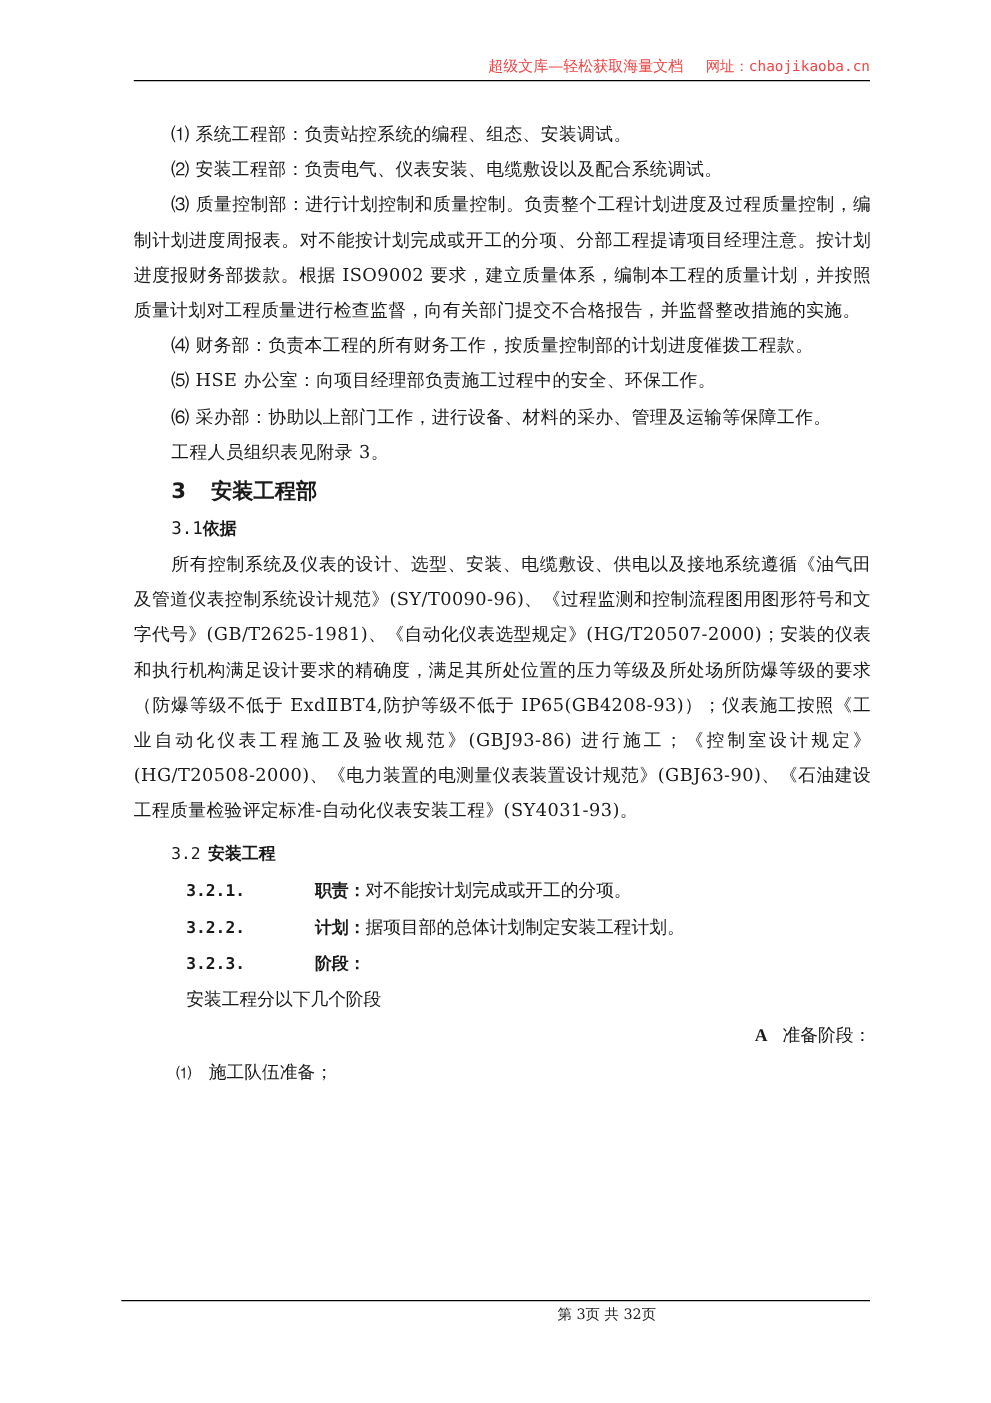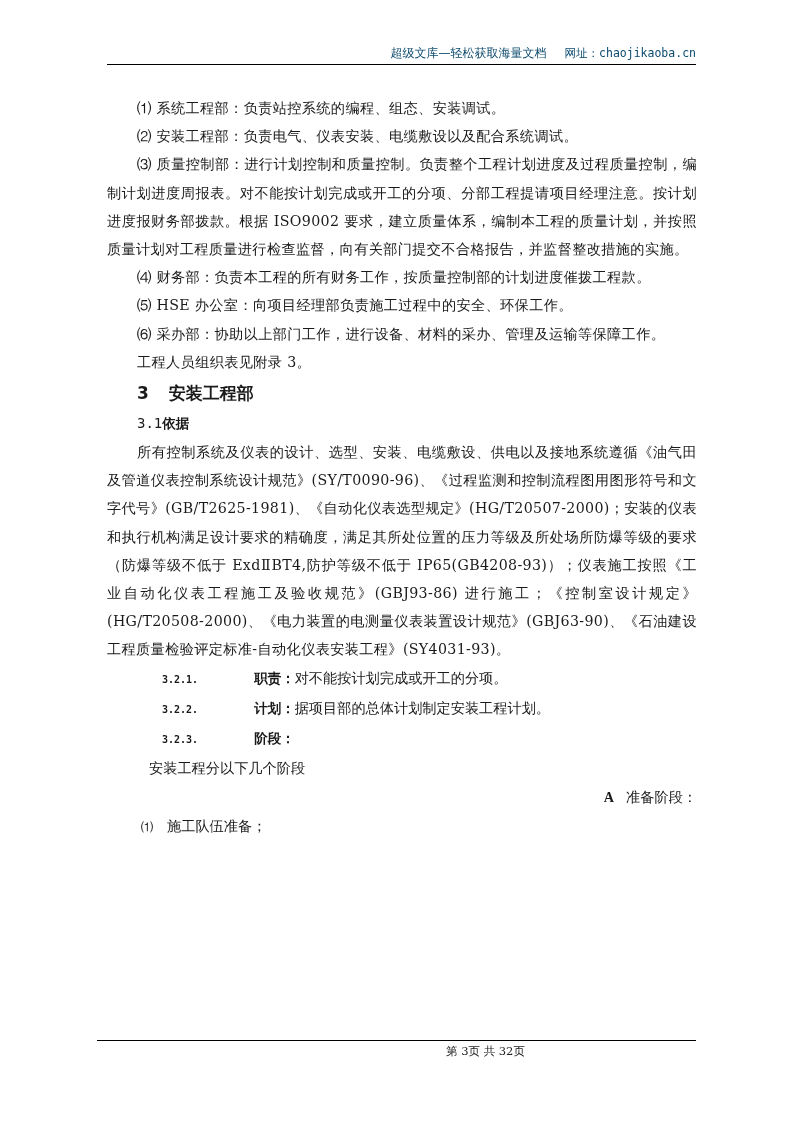--- a/index.html
+++ b/index.html
@@ -1,32 +1,32 @@
 <!DOCTYPE html>
 <html><head>
 <meta charset="utf-8">
 <style>
   html, body { margin: 0; padding: 0; background: #ffffff; }
   body { width: 793px; height: 1122px; position: relative; overflow: hidden;
          font-family: "DejaVu Serif", "Liberation Serif", serif; color: #1a1a1a; }
   .header { position: absolute; left: 107px; right: 97px; top: 44px; height: 20px;
             border-bottom: 1.5px solid #000; font-size: 12px; text-align: right;
-            line-height: 18px; color: #0c4a6e; }
+            line-height: 18px; color: #ef4444; }
   .header .url { margin-left: 18px; font-family: "DejaVu Sans Mono", "Liberation Mono", monospace; font-size: 11.5px; }
   .content { position: absolute; left: 107px; top: 94px; width: 590px; font-size: 14.2px; }
   .p { margin: 0; line-height: 28.2px; text-indent: 30px; letter-spacing: 0.35px; text-align: justify; }
   .h1 { font-family: "DejaVu Sans", "Liberation Sans", sans-serif; font-weight: bold; font-size: 17px;
         line-height: 30px; margin: 2px 0 0 30px; }
   .h1 .num { margin-right: 20px; }
   .h2 { line-height: 30px; margin: 0 0 0 30px; font-size: 14.2px; }
   .h2 .num { margin-right: 0; font-family: "DejaVu Sans Mono", "Liberation Mono", monospace; font-size: 14px; }
   .h2 .title { font-family: "DejaVu Sans", "Liberation Sans", sans-serif; font-weight: bold; font-size: 13.5px; }
   .h2b .num { margin-right: 6px; font-family: "DejaVu Sans Mono", "Liberation Mono", monospace; font-size: 13px; }
   .h3 { line-height: 29px; margin: 0 0 0 42px; }
-  .h3 .num { font-family: "DejaVu Sans Mono", "Liberation Mono", monospace; font-weight: bold; font-size: 10px; margin-right: 8px; margin-left: 13px; }
+  .h3 .num { font-family: "DejaVu Sans Mono", "Liberation Mono", monospace; font-weight: bold; font-size: 13px; margin-right: 8px; }
   .h3 .label { font-family: "DejaVu Sans", "Liberation Sans", sans-serif; font-weight: bold; font-size: 13.5px; margin-left: 48px; }
   .indent42 { margin-left: 42px; line-height: 29px; }
   .phase { margin-left: 45px; line-height: 29px; text-align: right; }
   .phase .letter { font-family: "Liberation Serif", serif; font-weight: bold; margin-right: 12px; }
   .item1 { margin-left: 34px; line-height: 29px; }
   .item1 .num { font-size: 12px; margin-right: 14px; }
   .footer { position: absolute; left: 97px; right: 97px; top: 1040px; border-top: 1.5px solid #000; }
   .footer .page { position: absolute; left: 349px; top: 3px; font-size: 11.5px; color: #222; white-space: nowrap; }
 </style>
 </head>
@@ -48,20 +48,23 @@
   <div class="h1">
     <span class="num">3</span><span>安装工程部</span>
   </div>
 
   <div class="h2">
     <span class="num">3.1</span><span class="title">依据</span>
   </div>
 
   <p class="p">所有控制系统及仪表的设计、选型、安装、电缆敷设、供电以及接地系统遵循《油气田及管道仪表控制系统设计规范》(SY/T0090-96)、《过程监测和控制流程图用图形符号和文字代号》(GB/T2625-1981)、《自动化仪表选型规定》(HG/T20507-2000)；安装的仪表和执行机构满足设计要求的精确度，满足其所处位置的压力等级及所处场所防爆等级的要求（防爆等级不低于 ExdⅡBT4,防护等级不低于 IP65(GB4208-93)）；仪表施工按照《工业自动化仪表工程施工及验收规范》(GBJ93-86) 进行施工；《控制室设计规定》(HG/T20508-2000)、《电力装置的电测量仪表装置设计规范》(GBJ63-90)、《石油建设工程质量检验评定标准-自动化仪表安装工程》(SY4031-93)。</p>
 
+  <div class="h2 h2b" style="margin-top:4px;">
+    <span class="num">3.2</span><span class="title">安装工程</span>
+  </div>
 
   <div class="h3">
     <span class="num">3.2.1.</span><span class="label">职责：</span><span>对不能按计划完成或开工的分项。</span>
   </div>
   <div class="h3">
     <span class="num">3.2.2.</span><span class="label">计划：</span><span>据项目部的总体计划制定安装工程计划。</span>
   </div>
   <div class="h3">
     <span class="num">3.2.3.</span><span class="label">阶段：</span><span></span>
   </div>

